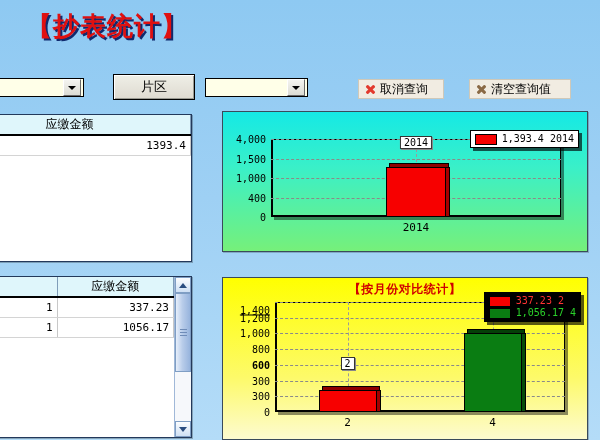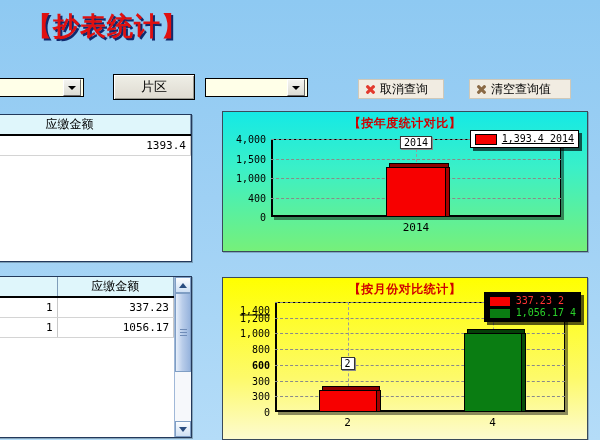--- a/index.html
+++ b/index.html
@@ -151,21 +151,21 @@
     position:absolute;transform:translateX(-50%);
     background:#fff;border:1px solid #333;box-shadow:1px 1px 0 #888;
     font-size:10px;padding:0 3px;color:#000;white-space:nowrap;
     font-family:"DejaVu Sans Mono","Liberation Mono",monospace;
   }
   .legend{
     position:absolute;padding:2px 4px;box-shadow:3px 3px 0 rgba(0,0,0,.65);
     border:1px solid #000;font-size:10px;
     font-family:"DejaVu Sans Mono","Liberation Mono",monospace;
   }
-  #legend-year{right:8px;top:18px;background:#fff;text-decoration:underline;}
+  #legend-year{right:8px;top:18px;background:#fff;}
   #legend-month{right:6px;top:14px;background:#000;}
   .lrow{display:flex;align-items:center;gap:5px;white-space:nowrap;line-height:12px;}
   .swatch{width:20px;height:9px;border:1px solid #000;flex:0 0 auto;}
 </style>
 </head>
 <body>
 
 <div id="app-title">【抄表统计】</div>
 
 <div class="combo" id="combo-left">
@@ -261,21 +261,20 @@
           </span>
       </div>
     </div>
     <div class="sb-arrow sb-down">
         <i></i>
       </div>
   </div>
 </div>
 
 <div class="chart" id="chart-year">
-  <div class="chart-title">【按年度统计对比】</div>
   <div class="plot" id="plot-year">
     <div class="frame"></div>
   <div class="ytick" style="top: 78px;">0</div>
       <div class="gridline" style="top: 58.5px;"></div>
       <div class="ytick" style="top: 58.5px;">400</div>
       <div class="gridline" style="top: 39px;"></div>
       <div class="ytick" style="top: 39px;">1,000</div>
       <div class="gridline" style="top: 19.5px;"></div>
       <div class="ytick" style="top: 19.5px;">1,500</div>
       <div class="gridline" style="top: 0px;"></div>

